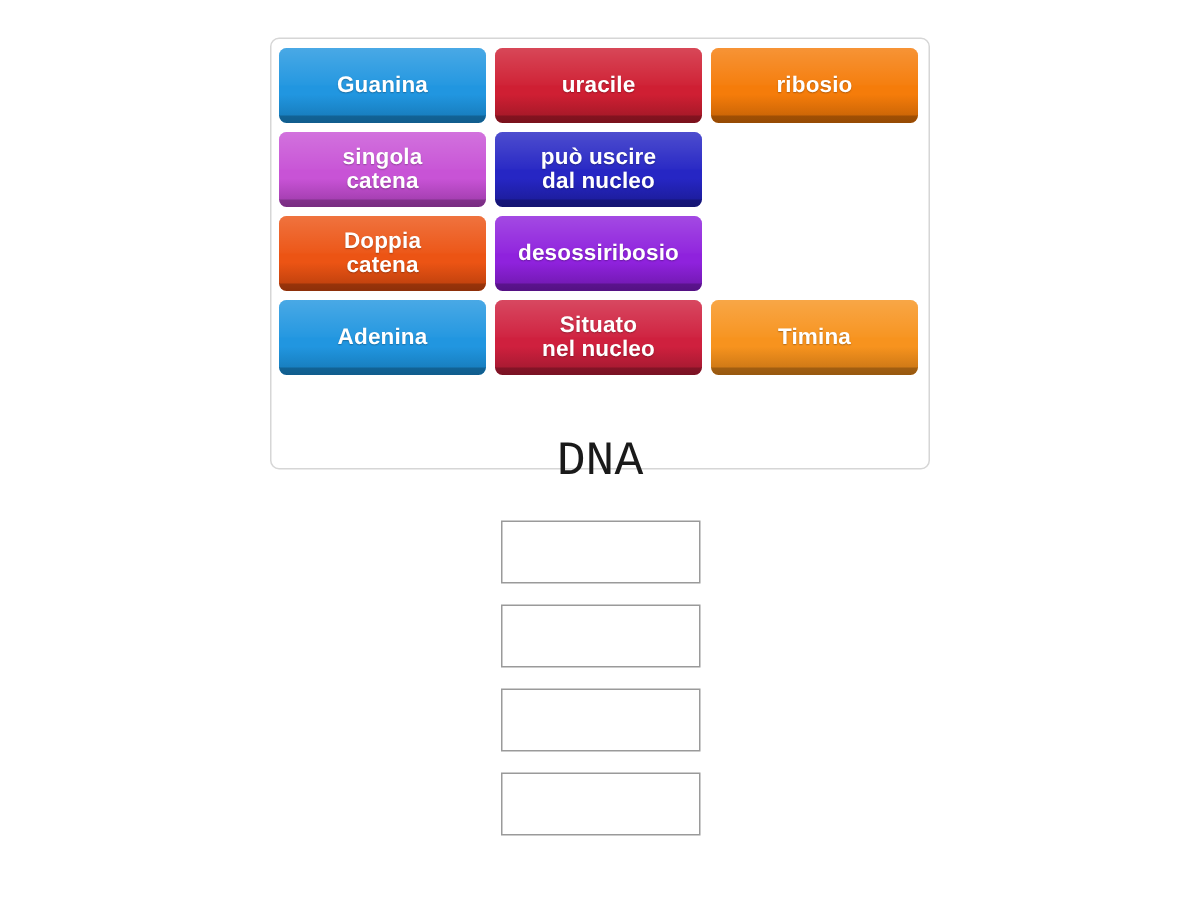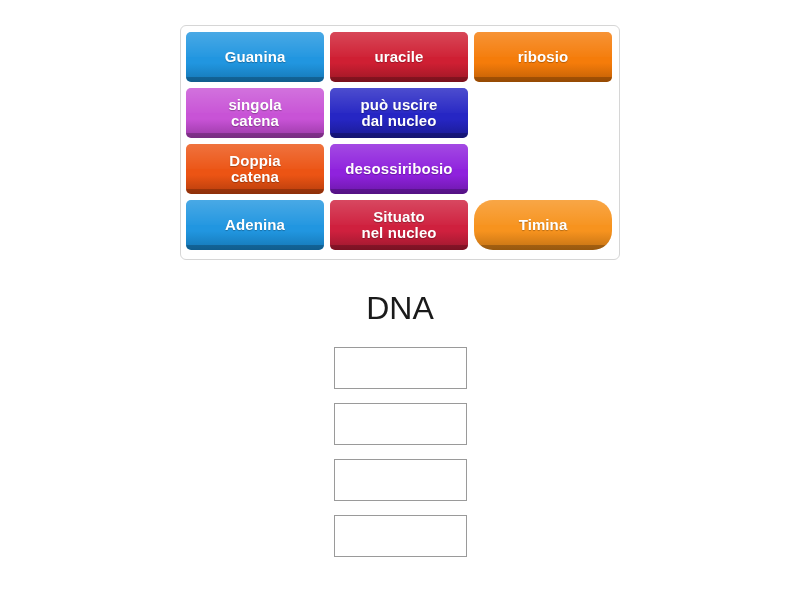--- a/index.html
+++ b/index.html
@@ -15,21 +15,21 @@
     overflow: hidden;
     position: relative;
   }
 
   
   #tile-tray {
     position: absolute;
     left: 180px;
     top: 25px;
     width: 440px;
-    height: 235px;
+    height: 288px;
     box-sizing: border-box;
     background: #ffffff;
     border: 1px solid #d6d6d6;
     border-radius: 6px;
     padding: 6px 5px;
   }
   .tile-row {
     display: flex;
     height: 50px;
     margin-bottom: 6px;
@@ -104,20 +104,21 @@
     text-align: center;
     font-size: 32px;
     font-weight: 400;
     color: #1a1a1a;
     line-height: 1;
     height: 46px;
     display: flex;
     align-items: center;
     justify-content: center;
     white-space: nowrap;
+    font-family: Liberation Mono, monospace;
   }
   .slots {
     margin-top: 16px;
   }
   .slot {
     width: 133px;
     height: 42px;
     box-sizing: border-box;
     border: 1px solid #9a9a9a;
     background: #ffffff;
@@ -163,21 +164,21 @@
   </div>
 
   <div class="tile-row">
     <div class="tile" style="background: linear-gradient(rgb(33, 150, 224) 0%, rgb(33, 150, 224) 62%, rgb(21, 119, 181) 100%);">
       <span class="tile-label">Adenina</span>
     </div>
     <div class="tile" style="background: linear-gradient(rgb(207, 32, 62) 0%, rgb(207, 32, 62) 62%, rgb(156, 24, 46) 100%);">
       <span class="tile-label">Situato
 nel nucleo</span>
     </div>
-    <div class="tile" style="background: linear-gradient(rgb(247, 147, 30) 0%, rgb(247, 147, 30) 62%, rgb(194, 113, 20) 100%); border-radius: 19px;">
+    <div class="tile" style="background: linear-gradient(rgb(247, 147, 30) 0%, rgb(247, 147, 30) 62%, rgb(194, 113, 20) 100%);">
       <span class="tile-label">Timina</span>
     </div>
   </div>
 </div>
 
 <div id="categories">
   <div class="columns">
 
     <div class="column">
       <div class="column-title">DNA</div>

